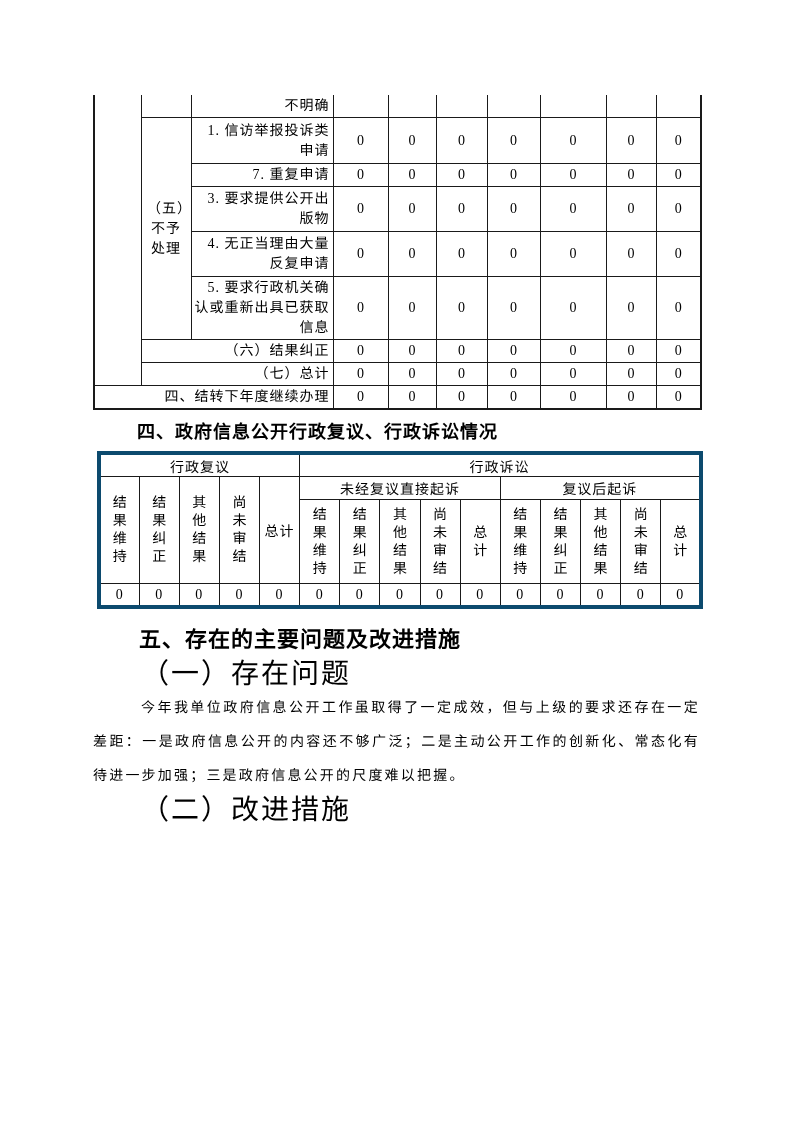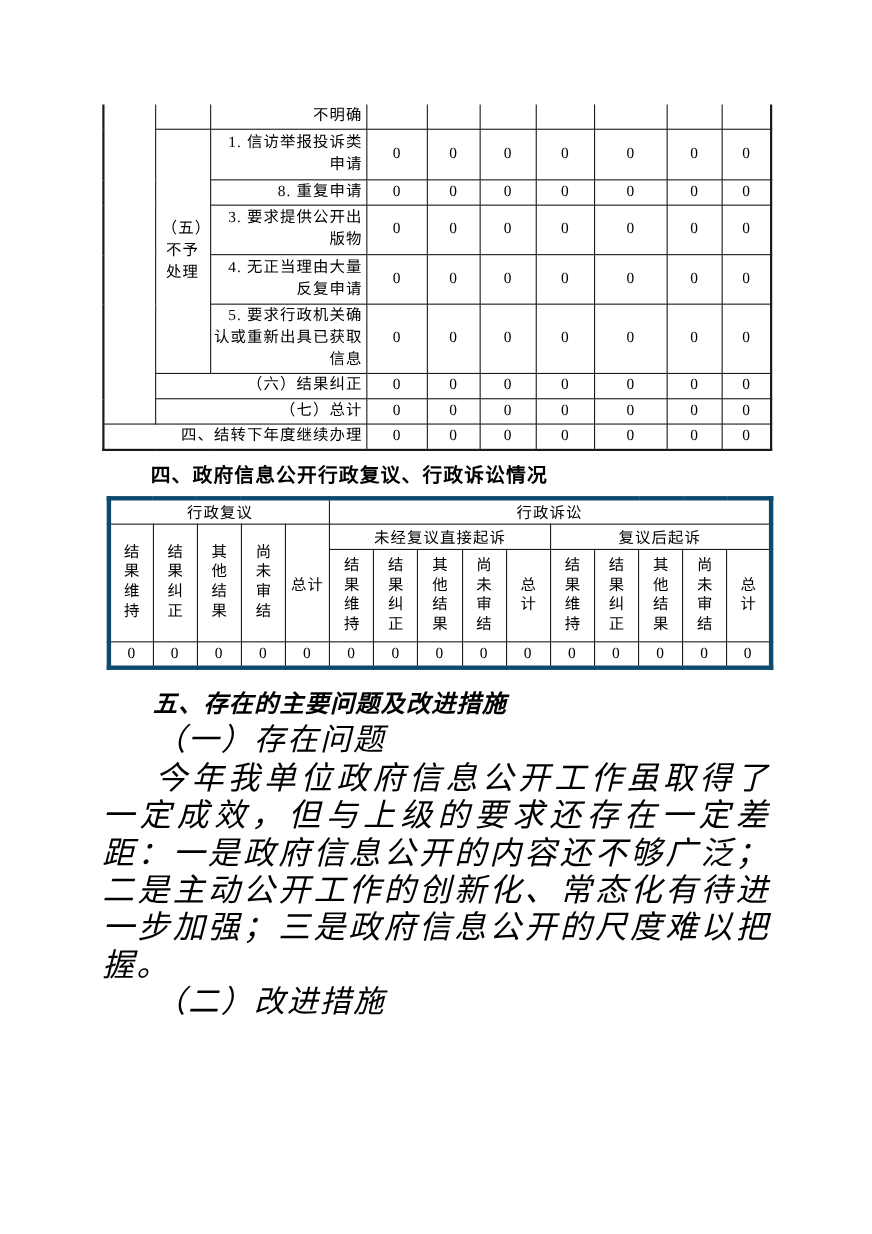--- a/index.html
+++ b/index.html
@@ -31,28 +31,28 @@
     margin-left:97px;width:606px;border-collapse:collapse;table-layout:fixed;
     font-size:14px;border:4px solid #0c4a6e;
   }
   table.t2 td{border:1px solid #1a1a1a;padding:0 2px;text-align:center;vertical-align:middle;letter-spacing:1px;}
   tr.g td{height:21px;}
   tr.sg td{height:22px;}
   tr.vh td{height:83px;}
   tr.d td{height:21px;font-family:"Liberation Serif",serif;}
   span.v{display:inline-block;width:1.05em;word-break:break-all;line-height:18px;letter-spacing:0;}
   
-  .sec5{margin:14px 0 0 93px;width:607px;font-style:italic;}
+  .sec5{margin:14px 0 0 93px;width:607px;}
   .title5{
     font-family:"Liberation Sans", sans-serif;font-weight:bold;
     font-size:22px;line-height:34px;text-indent:46px;letter-spacing:1px;margin:0;
   }
   .subhead{font-size:28px;line-height:34px;text-indent:48px;letter-spacing:2px;margin:0;}
   .para{
-    font-size:29px;line-height:34px;text-indent:48px;letter-spacing:2.2px;
+    font-size:14px;line-height:34px;text-indent:48px;letter-spacing:2.2px;
     text-align:justify;margin:0;
   }
 </style>
 </head>
 <body>
 
 <div class="page">
 
   <table class="t1">
     <colgroup>
@@ -85,21 +85,21 @@
       <td class="lbl">1. 信访举报投诉类申请</td>
       <td class="num">0</td>
       <td class="num">0</td>
       <td class="num">0</td>
       <td class="num">0</td>
       <td class="num">0</td>
       <td class="num">0</td>
       <td class="num">0</td>
     </tr>
     <tr style="height:23px">
-      <td class="lbl">8. 重复申请</td>
+      <td class="lbl">7. 重复申请</td>
       <td class="num">0</td>
       <td class="num">0</td>
       <td class="num">0</td>
       <td class="num">0</td>
       <td class="num">0</td>
       <td class="num">0</td>
       <td class="num">0</td>
     </tr>
     <tr style="height:45px">
       <td class="lbl">3. 要求提供公开出版物</td>

